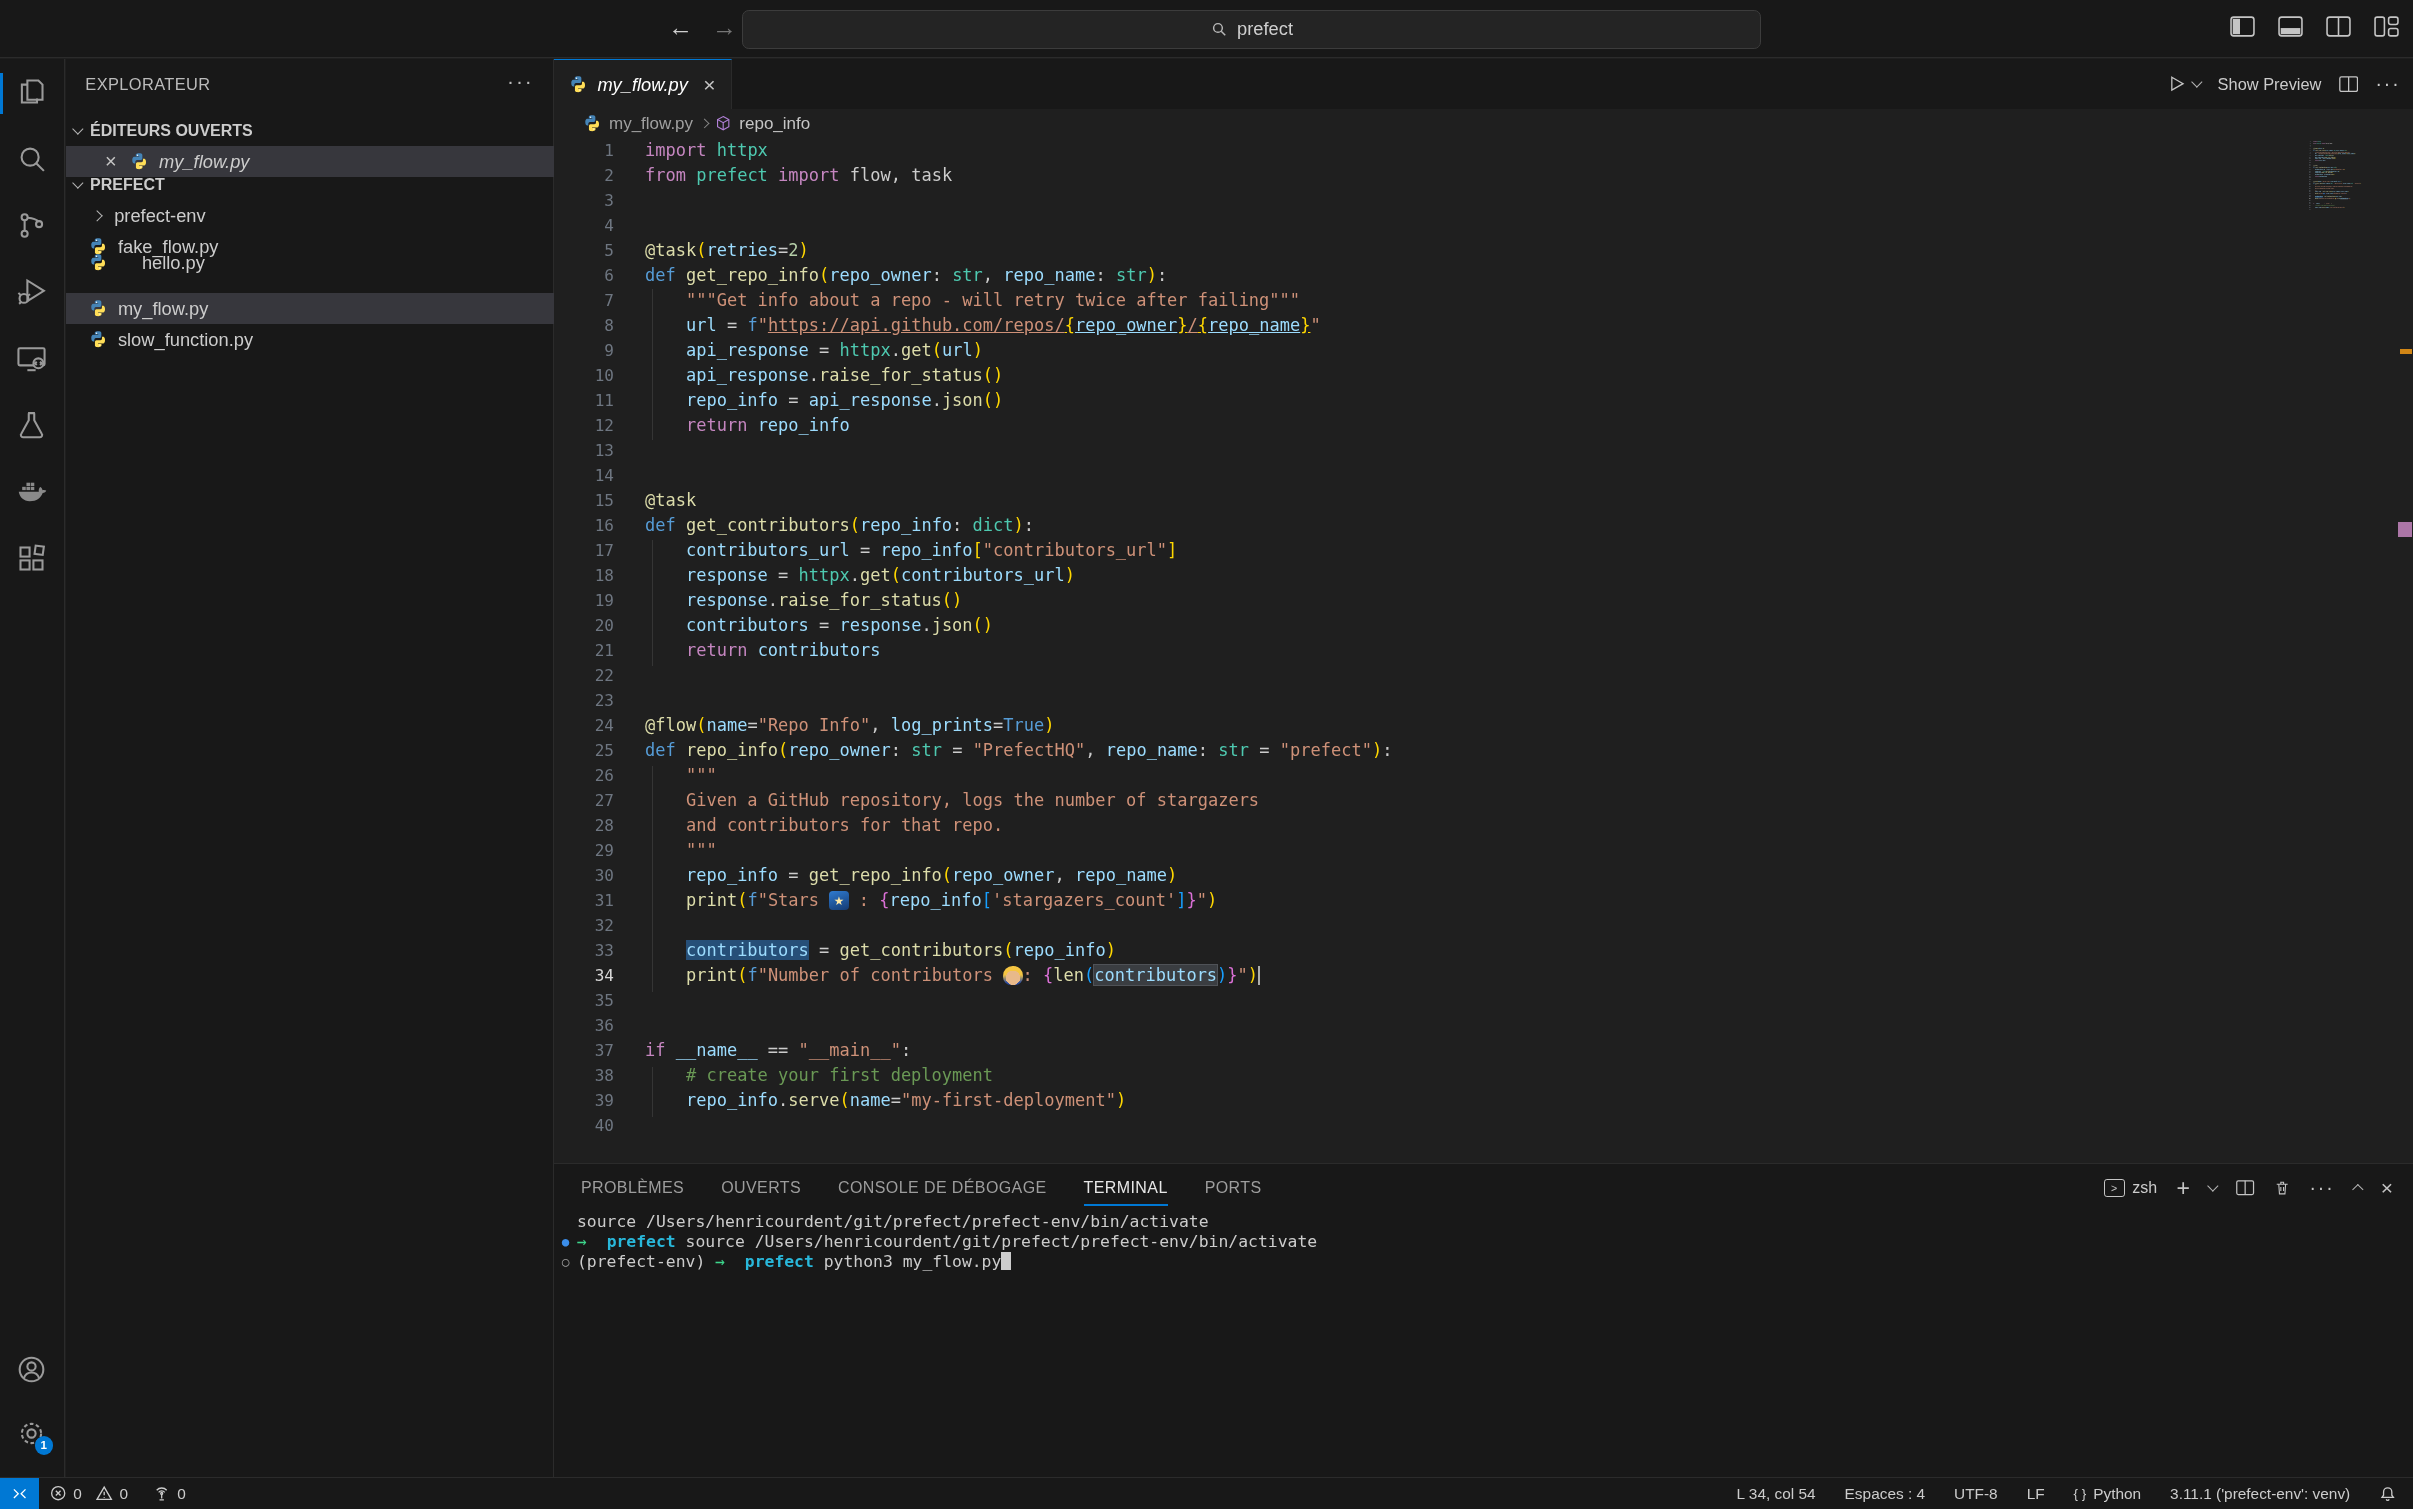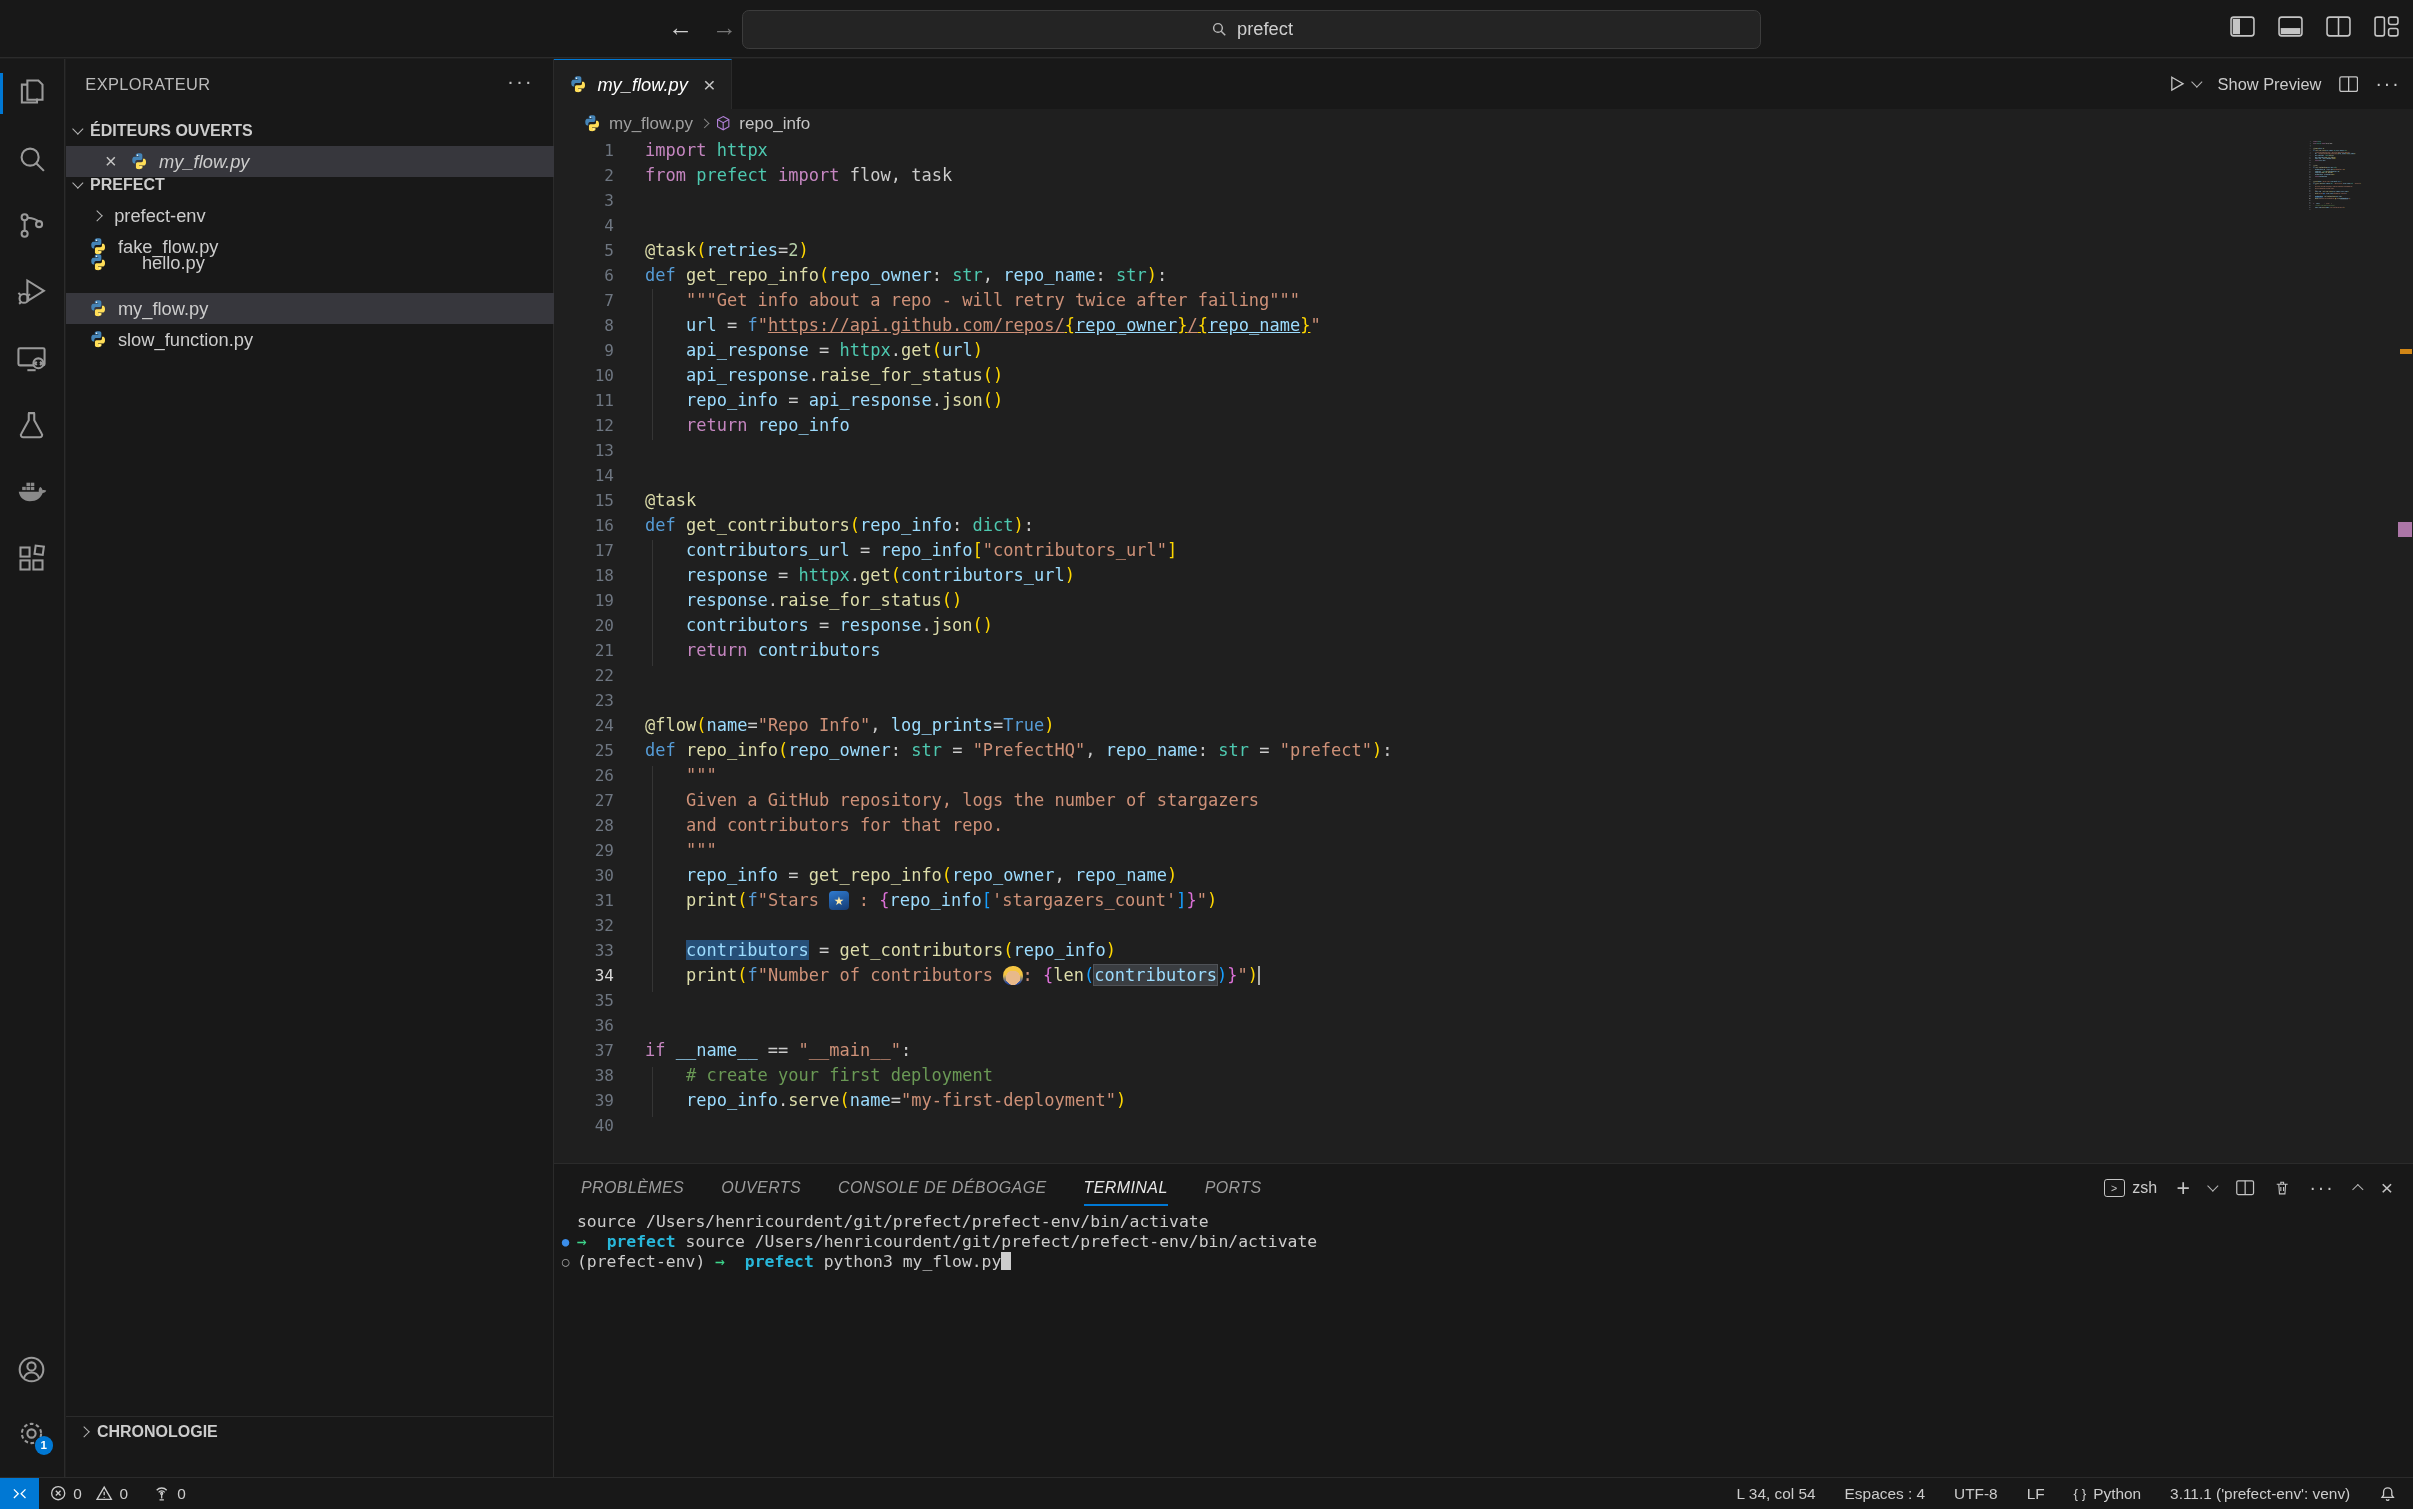--- a/index.html
+++ b/index.html
@@ -65,21 +65,21 @@
   .c-emworker{background:radial-gradient(circle at 50% 62%,#e8b98a 0 46%,transparent 47%),linear-gradient(#f5c542 0 46%,#2b4ba0 88%,#2b4ba0);border-radius:50% 50% 42% 42%;}
   .ind-guide{position:absolute;width:1px;background:rgba(255,255,255,.10);left:98px;}
 
   
   #minimap{position:absolute;left:1751px;top:82px;width:71px;height:87px;overflow:hidden;}
   #minimap-inner{transform:scale(.092,.069);transform-origin:0 0;}
   .ovr{position:absolute;}
 
   
   #panel{position:absolute;left:554px;top:1163px;width:1860px;height:314px;background:#181818;border-top:1px solid #2b2b2b;}
-  #panel-tabs{position:absolute;left:27px;top:0;height:48px;display:flex;gap:37px;align-items:center;font-size:16px;letter-spacing:0.4px;color:#9d9d9d;font-style:italic;}
+  #panel-tabs{position:absolute;left:27px;top:0;height:48px;display:flex;gap:37px;align-items:center;font-size:16px;letter-spacing:0.4px;color:#9d9d9d;}
   .ptab{position:relative;height:48px;display:flex;align-items:center;}
   .ptab.active{color:#e7e7e7;text-align:center;}
   .ptab.active::after{content:"";position:absolute;left:0;right:0;bottom:5.8px;height:1.9px;background:#0078d4;}
   #panel-actions{position:absolute;right:21px;top:0;height:48px;display:flex;gap:19.3px;align-items:center;color:#c5c5c5;}
   .term-badge{display:flex;align-items:center;gap:7.7px;font-size:16px;color:#cccccc;}
   .term-badge .tb-box{width:21px;height:18.3px;border:1.4px solid #c5c5c5;border-radius:2.9px;font-size:10.6px;line-height:16.4px;text-align:center;color:#c5c5c5;}
   #terminal{position:absolute;left:0;top:48px;width:1860px;height:266px;font-family:"DejaVu Sans Mono",monospace;font-size:16.4px;}
   .tline{position:relative;height:20px;line-height:20px;white-space:pre;padding-left:23px;color:#cccccc;}
   .tdeco{position:absolute;left:1.9px;top:0;width:19.3px;text-align:center;font-size:12.6px;}
   .tdeco.b{color:#3b8eea;} .tdeco.g{color:#9d9d9d;}
@@ -273,24 +273,20 @@
             <path fill="#4584b6" d="M8 1c-3.1 0-2.9 1.35-2.9 1.35v1.4h3v.45H3.9S2 3.95 2 7.05s1.65 3 1.65 3h1V8.6s-.05-1.65 1.65-1.65h2.9s1.6.05 1.6-1.55V2.7S11.15 1 8 1z"></path>
             <path fill="#ffde57" d="M8 15c3.1 0 2.9-1.35 2.9-1.35v-1.4h-3v-.45h4.2S14 12.05 14 8.95s-1.65-3-1.65-3h-1v1.45s.05 1.65-1.65 1.65H6.8s-1.6-.05-1.6 1.55v2.7S4.85 15 8 15z"></path>
             <circle fill="#fff" cx="6.55" cy="2.8" r=".6"></circle>
             <circle fill="#fff" cx="9.45" cy="13.2" r=".6"></circle>
           </svg>
         </span>
         <span>slow_function.py</span>
       </div>
     </div>
   <div id="sb-bottom">
-      <div class="sb-bot-row">
-        <span class="chev right"></span>
-        <span>CHRONOLOGIE</span>
-      </div>
     </div>
 </div>
 
 <div id="editor">
   <div id="tabbar">
       <div class="tab">
         <span class="py-ic" style="margin:0">
           <svg width="18.3" height="18.3" viewBox="0 0 16 16">
             <path fill="#4584b6" d="M8 1c-3.1 0-2.9 1.35-2.9 1.35v1.4h3v.45H3.9S2 3.95 2 7.05s1.65 3 1.65 3h1V8.6s-.05-1.65 1.65-1.65h2.9s1.6.05 1.6-1.55V2.7S11.15 1 8 1z"></path>
             <path fill="#ffde57" d="M8 15c3.1 0 2.9-1.35 2.9-1.35v-1.4h-3v-.45h4.2S14 12.05 14 8.95s-1.65-3-1.65-3h-1v1.45s.05 1.65-1.65 1.65H6.8s-1.6-.05-1.6 1.55v2.7S4.85 15 8 15z"></path>

